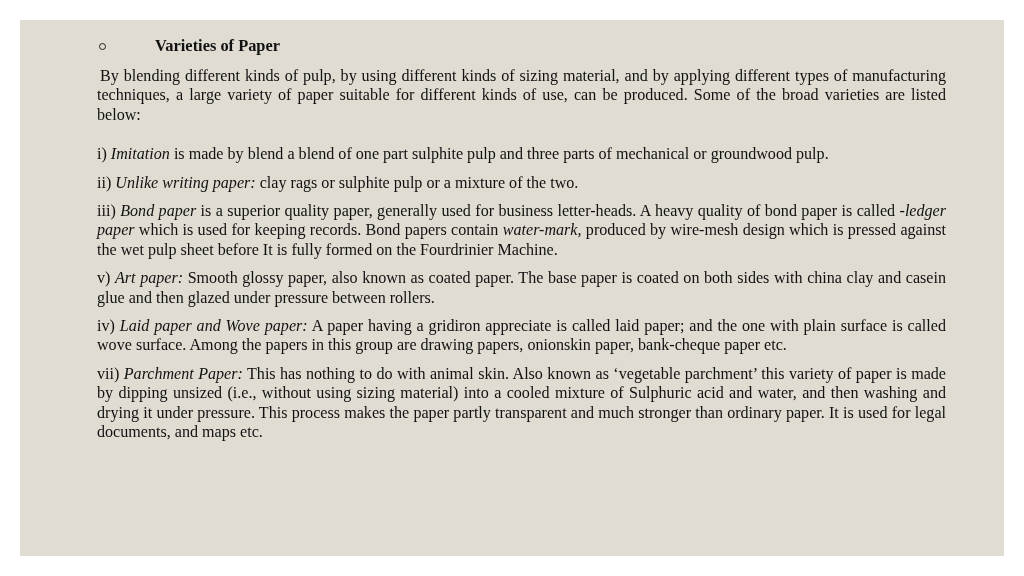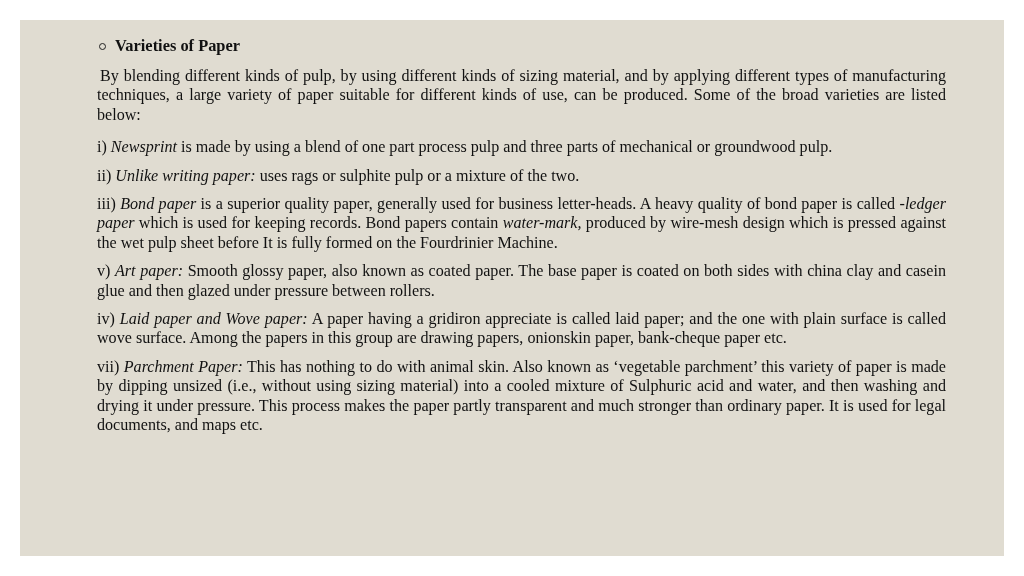--- a/index.html
+++ b/index.html
@@ -26,60 +26,61 @@
       font-family: "Liberation Serif", "DejaVu Serif", serif;
       color: #111111;
       font-size: 16.1px;
       line-height: 19.4px;
     }
     .heading {
       display: flex;
       align-items: center;
       margin: 0 0 9px 0;
       height: 22px;
+      gap: 40px;
     }
     .bullet {
       display: inline-block;
       width: 5px;
       height: 5px;
       border: 1px solid #222;
       border-radius: 50%;
       margin-left: 2px;
       margin-right: 9px;
     }
     .heading-text {
       font-weight: bold;
       font-size: 16.4px;
     }
     p {
       margin: 0 0 9px 0;
       text-align: justify;
     }
     .intro {
       text-indent: 3px;
-      margin-bottom: 13px;
+      margin-bottom: 20px;
     }
     em { font-style: italic; }
   </style>
 </head>
 <body>
 
 <div class="slide">
   <div class="content">
 
     <div class="heading">
       <span class="bullet"></span>
       <span class="heading-text">Varieties of Paper</span>
     </div>
 
     <p class="intro">By blending different kinds of pulp, by using different kinds of sizing material, and by applying different types of manufacturing techniques, a large variety of paper suitable for different kinds of use, can be produced. Some of the broad varieties are listed below:</p>
 
-    <p><span>i) </span><em>Newsprint</em><span> is made by using a blend of one part process pulp and three parts of mechanical or groundwood pulp.</span></p>
+    <p><span>i) </span><em>Imitation</em><span> is made by blend a blend of one part sulphite pulp and three parts of mechanical or groundwood pulp.</span></p>
 
-    <p><span>ii) </span><em>Unlike writing paper:</em><span> uses rags or sulphite pulp or a mixture of the two.</span></p>
+    <p><span>ii) </span><em>Unlike writing paper:</em><span> clay rags or sulphite pulp or a mixture of the two.</span></p>
 
     <p><span>iii) </span><em>Bond paper</em><span> is a superior quality paper, generally used for business letter-heads. A heavy quality of bond paper is called </span><em>-ledger paper</em><span> which is used for keeping records. Bond papers contain </span><em>water-mark,</em><span> produced by wire-mesh design which is pressed against the wet pulp sheet before It is fully formed on the Fourdrinier Machine.</span></p>
 
     <p><span>v) </span><em>Art paper:</em><span> Smooth glossy paper, also known as coated paper. The base paper is coated on both sides with china clay and casein glue and then glazed under pressure between rollers.</span></p>
 
     <p><span>iv) </span><em>Laid paper and Wove paper:</em><span> A paper having a gridiron appreciate is called laid paper; and the one with plain surface is called wove surface. Among the papers in this group are drawing papers, onionskin paper, bank-cheque paper etc.</span></p>
 
 
     <p><span>vii) </span><em>Parchment Paper:</em><span> This has nothing to do with animal skin. Also known as ‘vegetable parchment’ this variety of paper is made by dipping unsized (i.e., without using sizing material) into a cooled mixture of Sulphuric acid and water, and then washing and drying it under pressure. This process makes the paper partly transparent and much stronger than ordinary paper. It is used for legal documents, and maps etc.</span></p>
 

